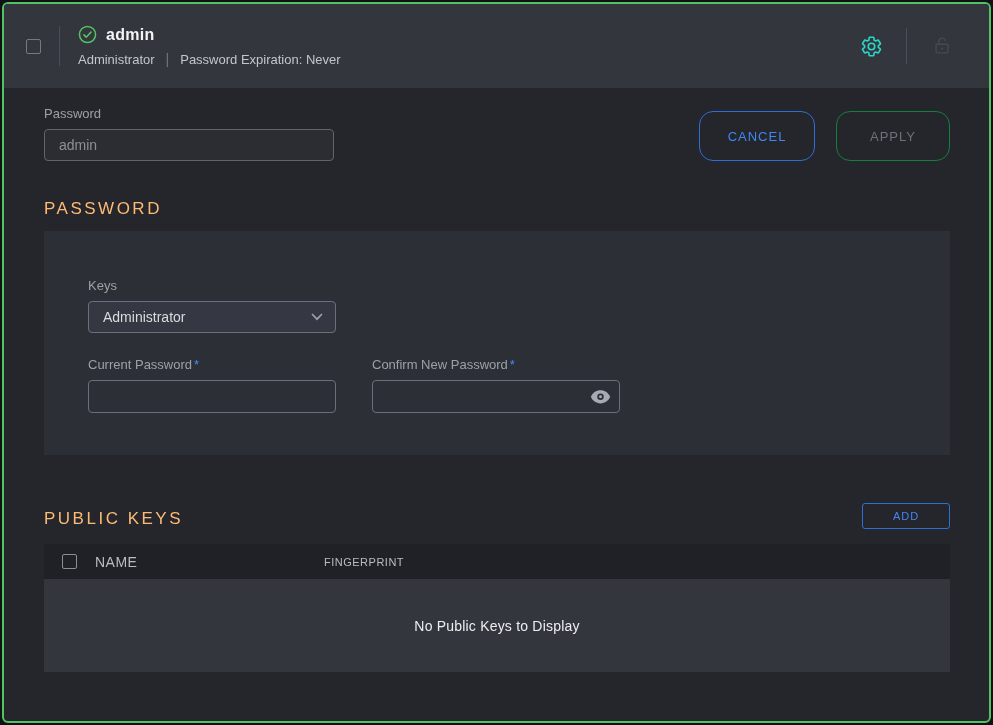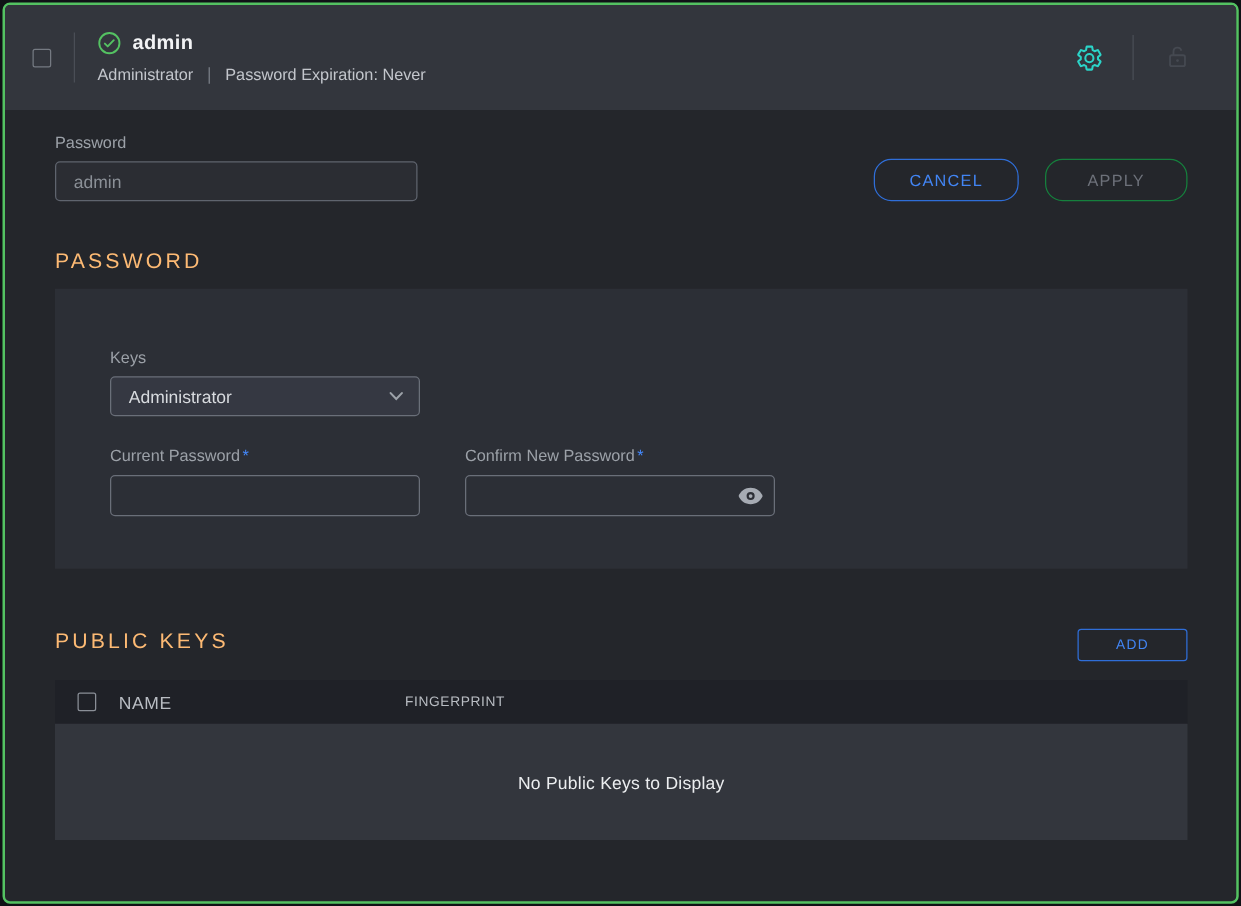--- a/index.html
+++ b/index.html
@@ -47,21 +47,21 @@
   .req { color: #448aff; margin-left: 2px; font-size: 13px; }
   .text-input {
     height: 32px; width: 290px;
     background: #2b2d33; border: 1px solid #5f646e; border-radius: 4px;
     color: #8b9097; font-size: 14px; padding: 0 14px; outline: none;
     font-family: "Liberation Sans", sans-serif;
   }
   .row-username { display: flex; align-items: flex-end; }
   .btn-group { margin-left: auto; display: flex; gap: 21px; }
   .btn {
-    height: 34px; border-radius: 14px; background: transparent;
+    height: 50px; border-radius: 14px; background: transparent;
     font-size: 13px; letter-spacing: 1px; cursor: pointer;
     font-family: "Liberation Sans", sans-serif;
   }
   .btn-cancel { width: 116px; border: 1px solid #2f6ed8; color: #4285f4; }
   .btn-apply  { width: 114px; border: 1px solid #15803d; color: #6d717a; }
 
   .section-heading { font-size: 17px; color: #fdba74; letter-spacing: 2.5px; margin-top: 38px; }
 
   
   .card {
@@ -83,21 +83,21 @@
     font-size: 14px; padding: 0 34px 0 14px; outline: none;
   }
   .pw-input.no-eye { padding-right: 14px; }
   .eye-btn {
     position: absolute; right: 9px; top: 50%; transform: translateY(-50%);
     background: transparent; border: none; padding: 0; cursor: pointer;
     display: flex; align-items: center;
   }
 
   
-  .pk-heading-row { display: flex; align-items: flex-start; margin-top: 48px; }
+  .pk-heading-row { display: flex; align-items: flex-end; margin-top: 48px; }
   .btn-add {
     margin-left: auto; width: 88px; height: 26px;
     border: 1px solid #2f6ed8; border-radius: 3px; background: transparent;
     color: #4285f4; font-size: 11px; letter-spacing: 1px; cursor: pointer;
     font-family: "Liberation Sans", sans-serif;
   }
   .table-header {
     margin-top: 15px; height: 35px; background: #1f2127;
     display: flex; align-items: center; padding-left: 18px;
   }

